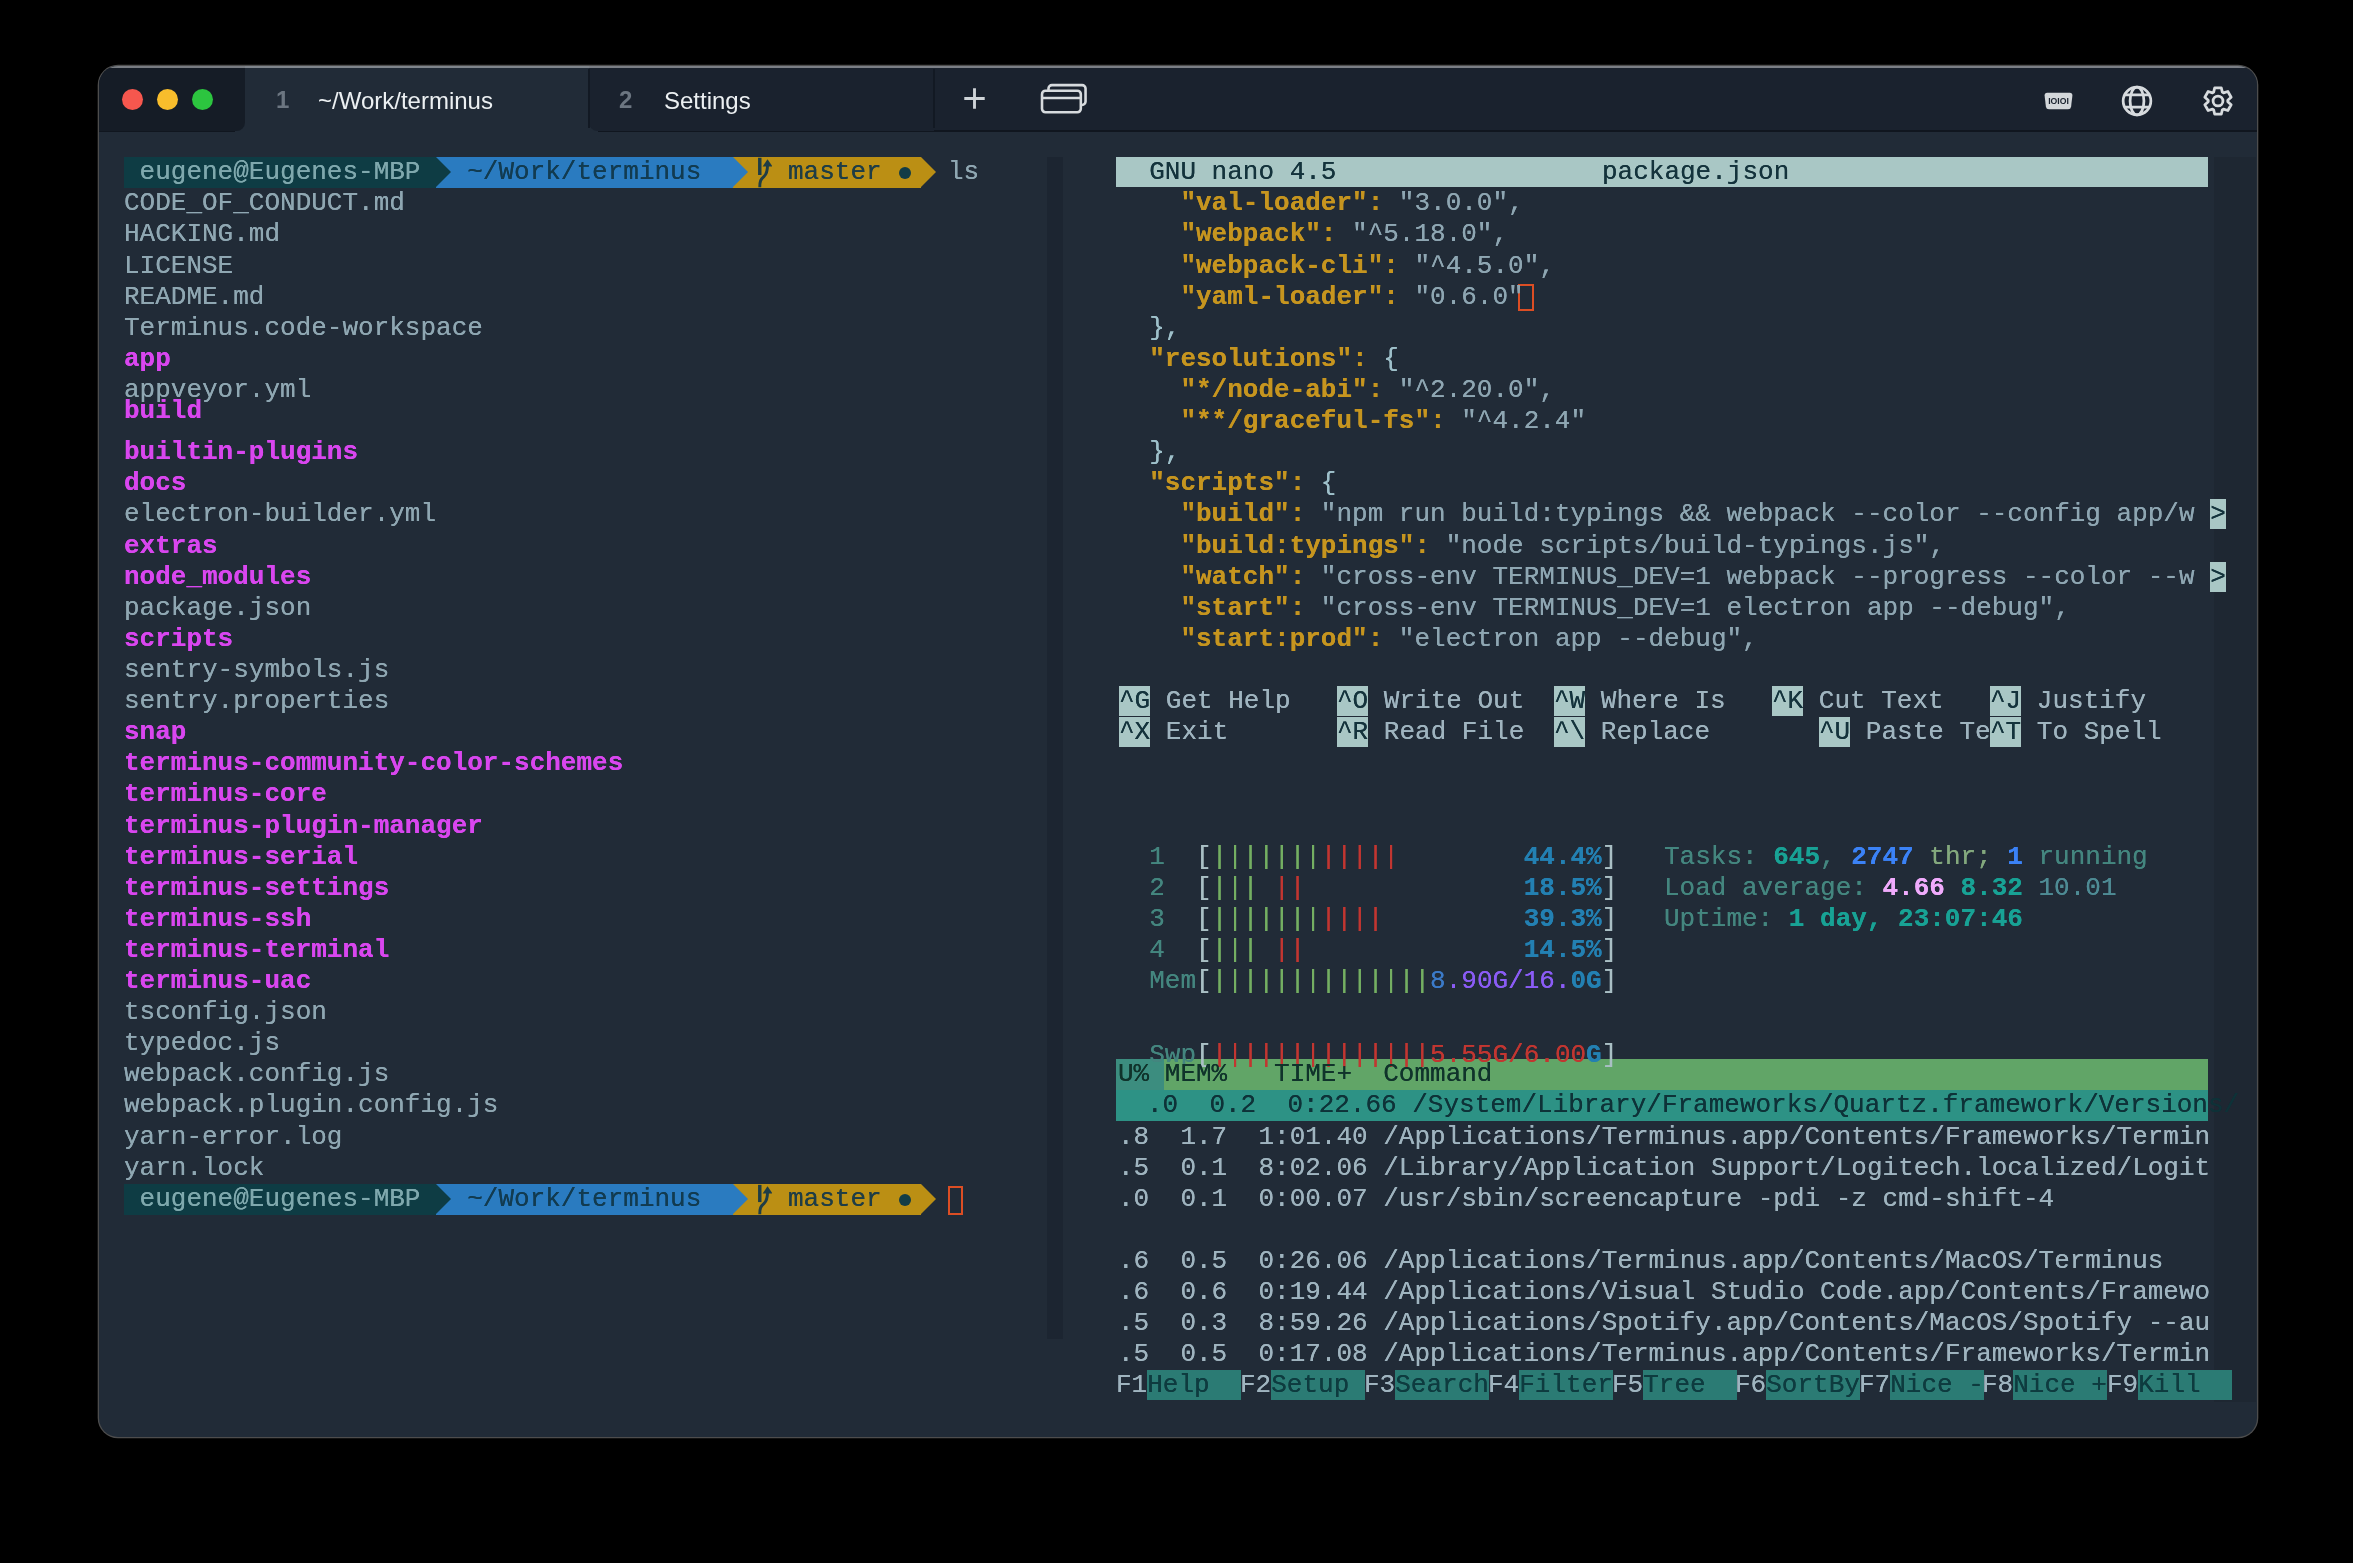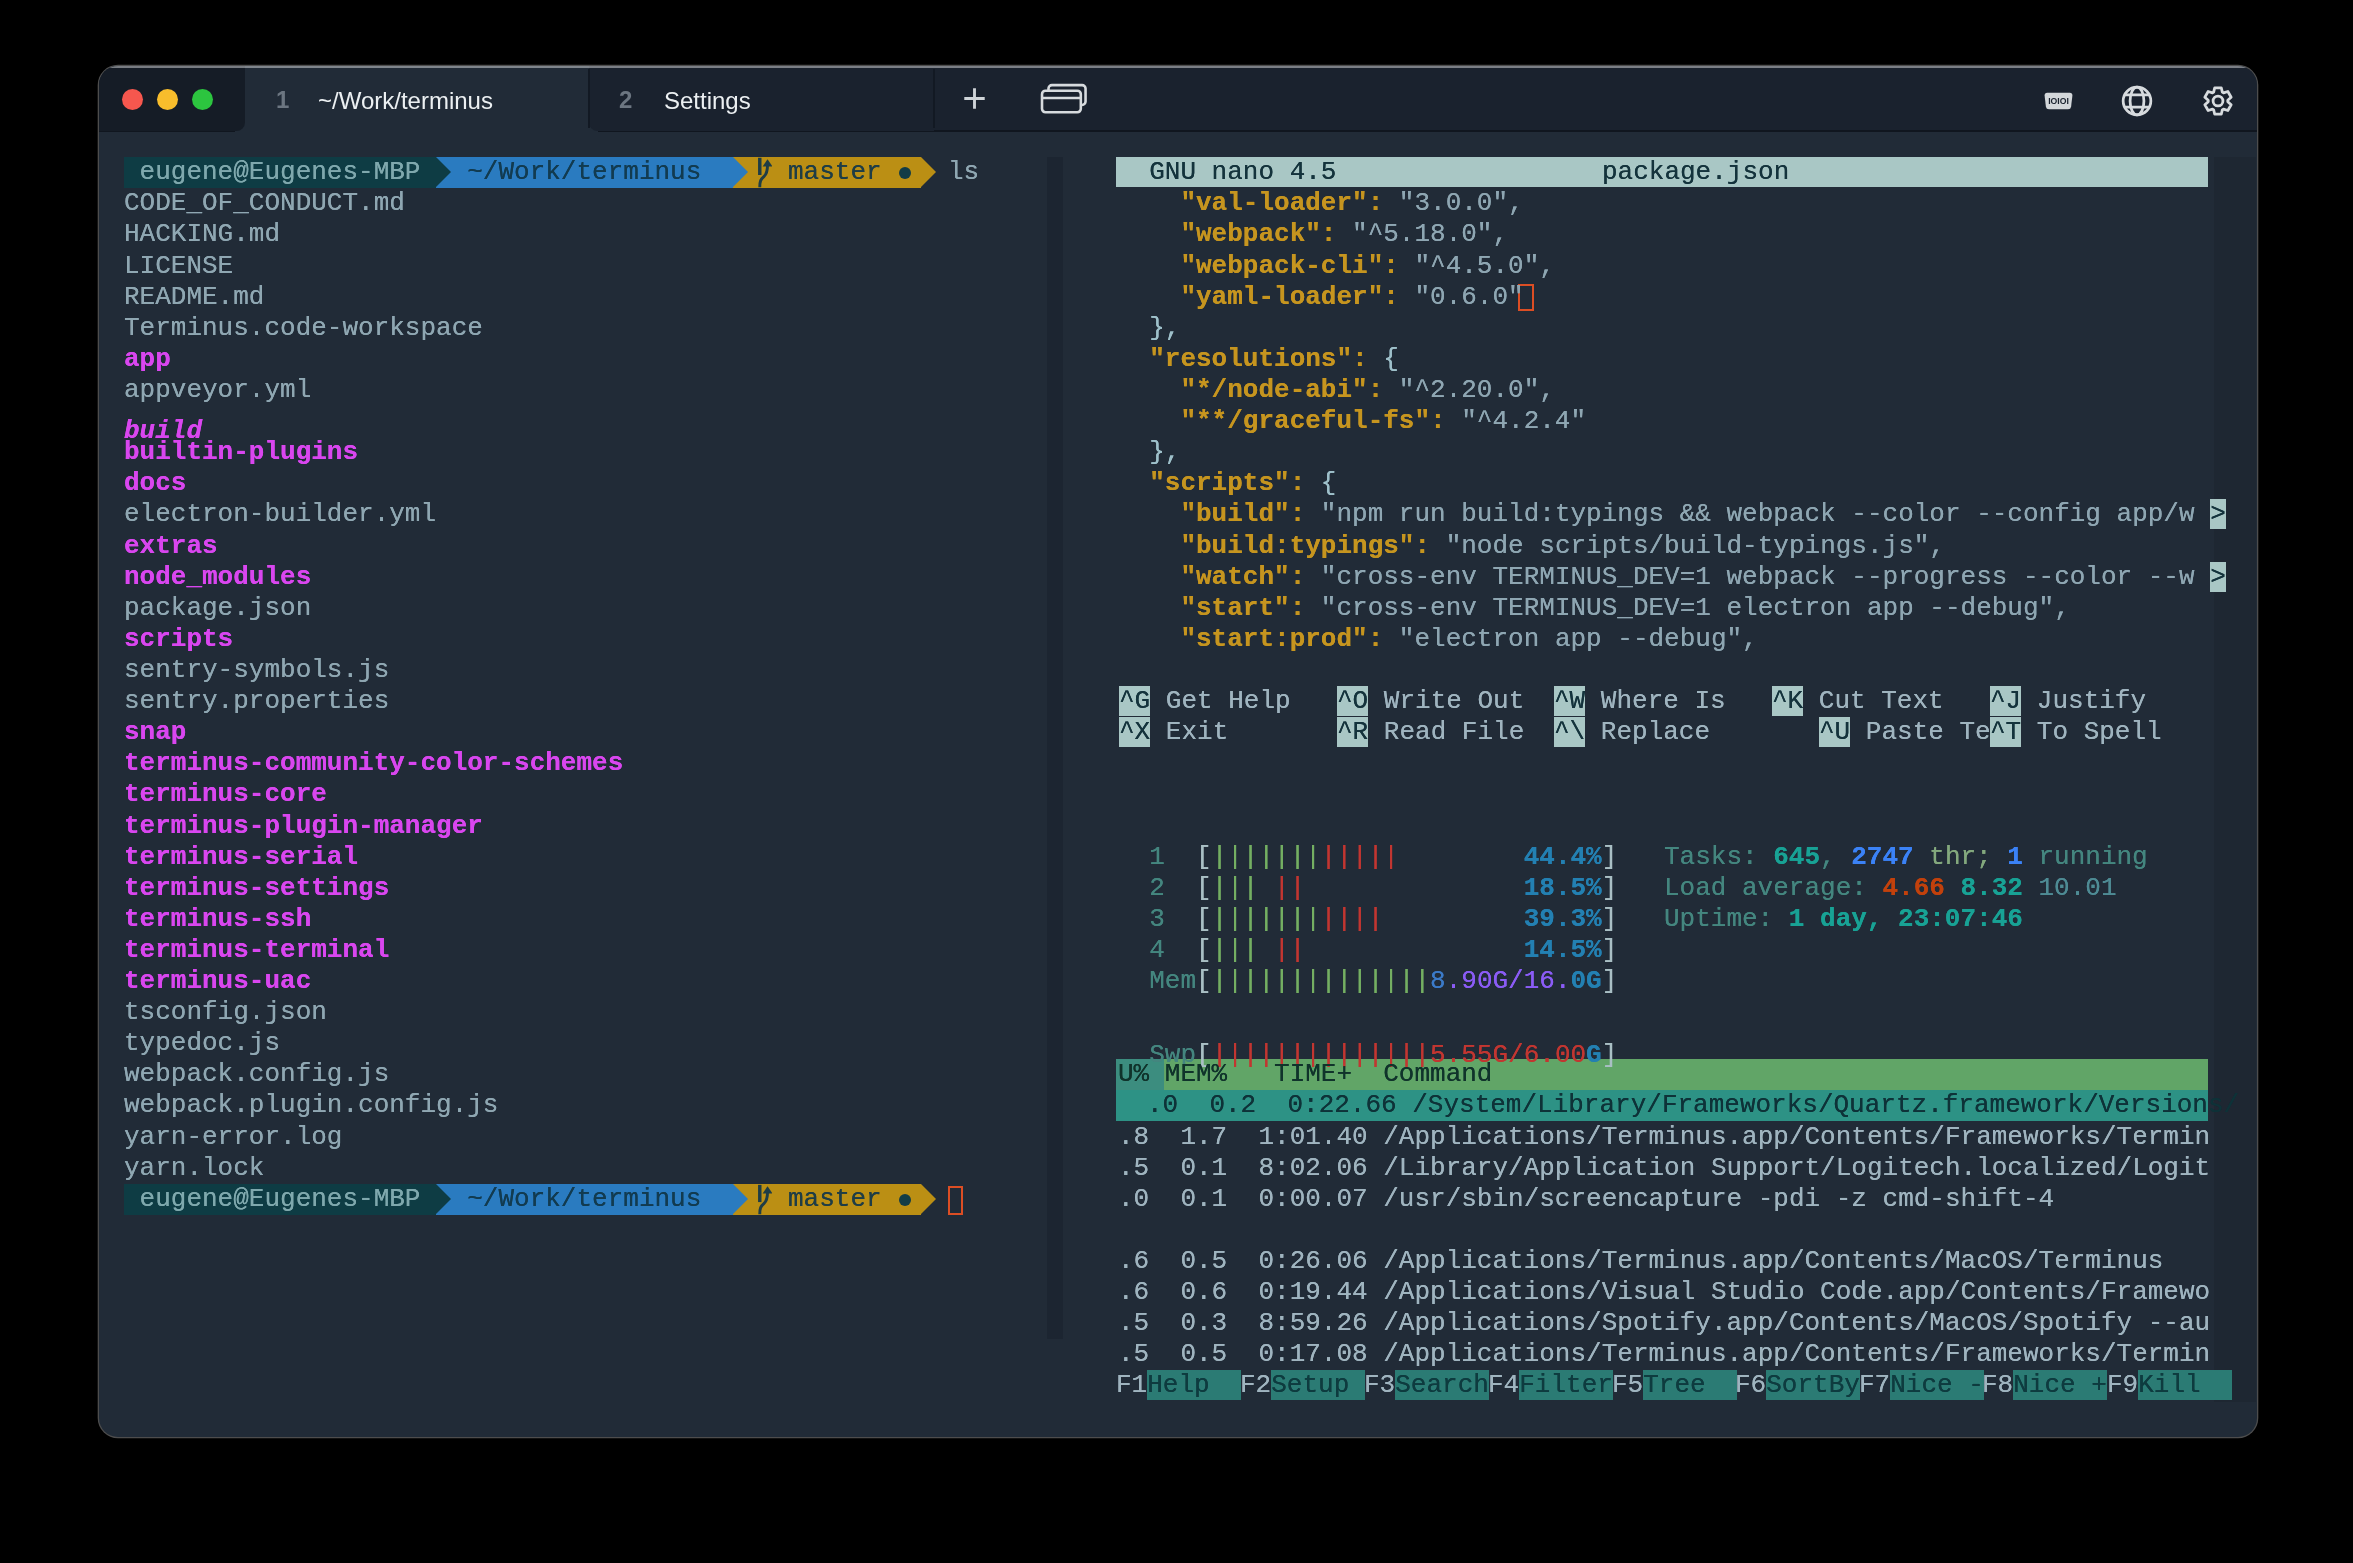--- a/index.html
+++ b/index.html
@@ -26,21 +26,21 @@
 .brc{color:#9EC0CA;}
 .inv{background:#A9C7C5;color:#14333C;}
 .teal{color:#44867F;}
 .bteal{color:#18A295;font-weight:bold;}
 .blue{color:#2380B2;font-weight:bold;}
 .gp{color:#74AF62;}
 .rp{color:#C23631;}
 .brk{color:#A9BFC4;}
 .bgrn{color:#3b82f6;font-weight:bold;}
 .olv{color:#83A87D;}
-.pale{color:#c2410c;font-weight:bold;}
+.pale{color:#f0abfc;font-weight:bold;}
 .tblu{color:#4E8B94;}
 .mblu{color:#3B7AC8;}
 .gld{color:#8b5cf6;}
 .selr{color:#0E3238;}
 .htxt{color:#9FB4BF;}
 .fcell{background:#2B7B74;color:#0E3B3F;}
 
 .pl{position:absolute;display:flex;height:31px;font:26px/31px "Liberation Mono",monospace;text-shadow:0 0 0.6px;}
 .pl span{display:block;white-space:pre;}
 .aw{width:15.6px;position:relative;overflow:hidden;}
@@ -111,21 +111,21 @@
         <span class="aw"><i style="border-left:15.6px solid #BB8F14;"></i></span>
       </div>
       <div class="trow" style="left:948px;top:157px;color:#8FA7B2;">ls</div>
 <div class="trow" style="left:124px;top:188px;">CODE_OF_CONDUCT.md</div>
 <div class="trow" style="left:124px;top:219px;">HACKING.md</div>
 <div class="trow" style="left:124px;top:251px;">LICENSE</div>
 <div class="trow" style="left:124px;top:282px;">README.md</div>
 <div class="trow" style="left:124px;top:313px;">Terminus.code-workspace</div>
 <div class="trow dir" style="left:124px;top:344px;">app</div>
 <div class="trow" style="left:124px;top:375px;">appveyor.yml</div>
-<div class="trow dir" style="left:124px;top:416px;font-style:italic;">build</div>
+<div class="trow dir" style="left:124px;top:396px;">build</div>
 <div class="trow dir" style="left:124px;top:437px;">builtin-plugins</div>
 <div class="trow dir" style="left:124px;top:468px;">docs</div>
 <div class="trow" style="left:124px;top:499px;">electron-builder.yml</div>
 <div class="trow dir" style="left:124px;top:531px;">extras</div>
 <div class="trow dir" style="left:124px;top:562px;">node_modules</div>
 <div class="trow" style="left:124px;top:593px;">package.json</div>
 <div class="trow dir" style="left:124px;top:624px;">scripts</div>
 <div class="trow" style="left:124px;top:655px;">sentry-symbols.js</div>
 <div class="trow" style="left:124px;top:686px;">sentry.properties</div>
 <div class="trow dir" style="left:124px;top:717px;">snap</div>

